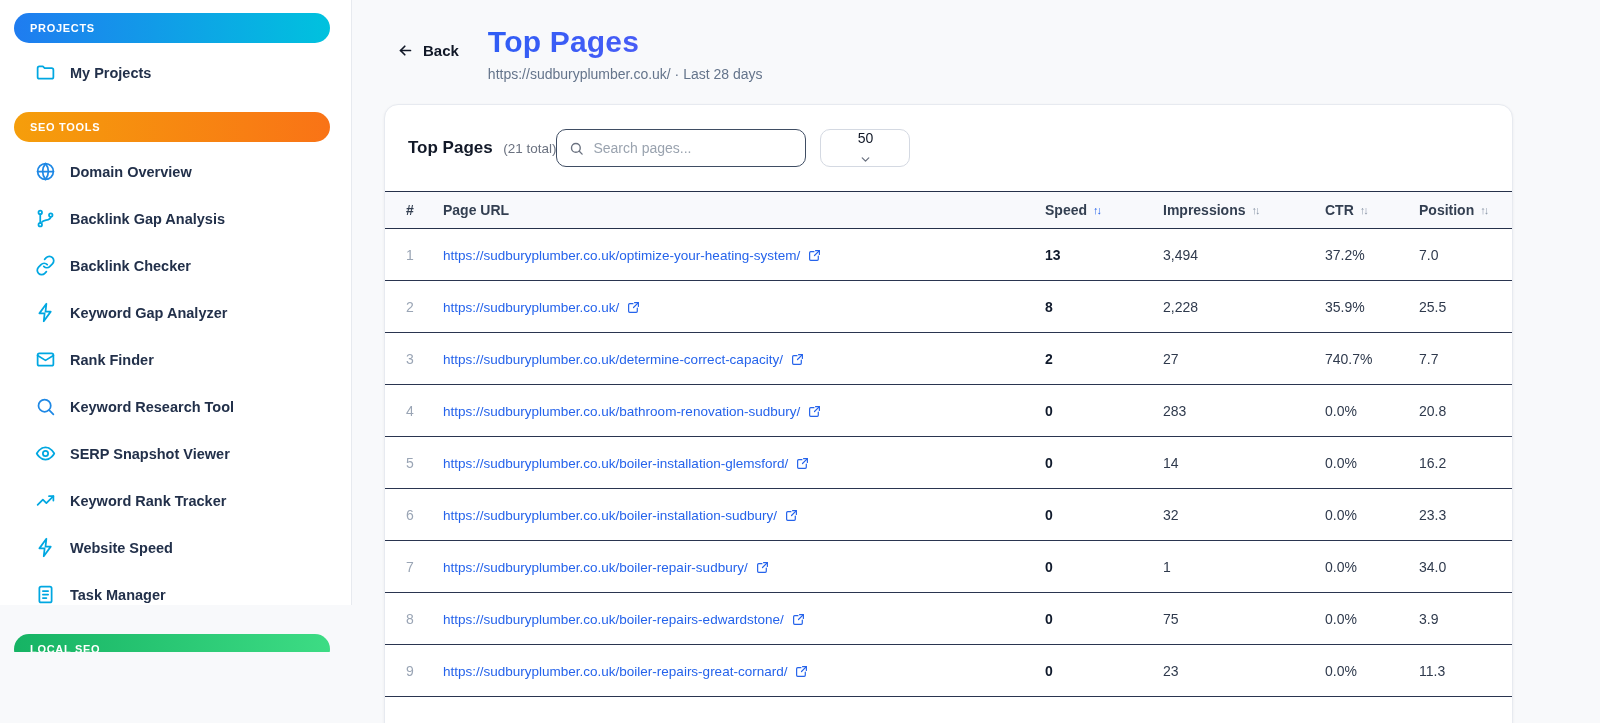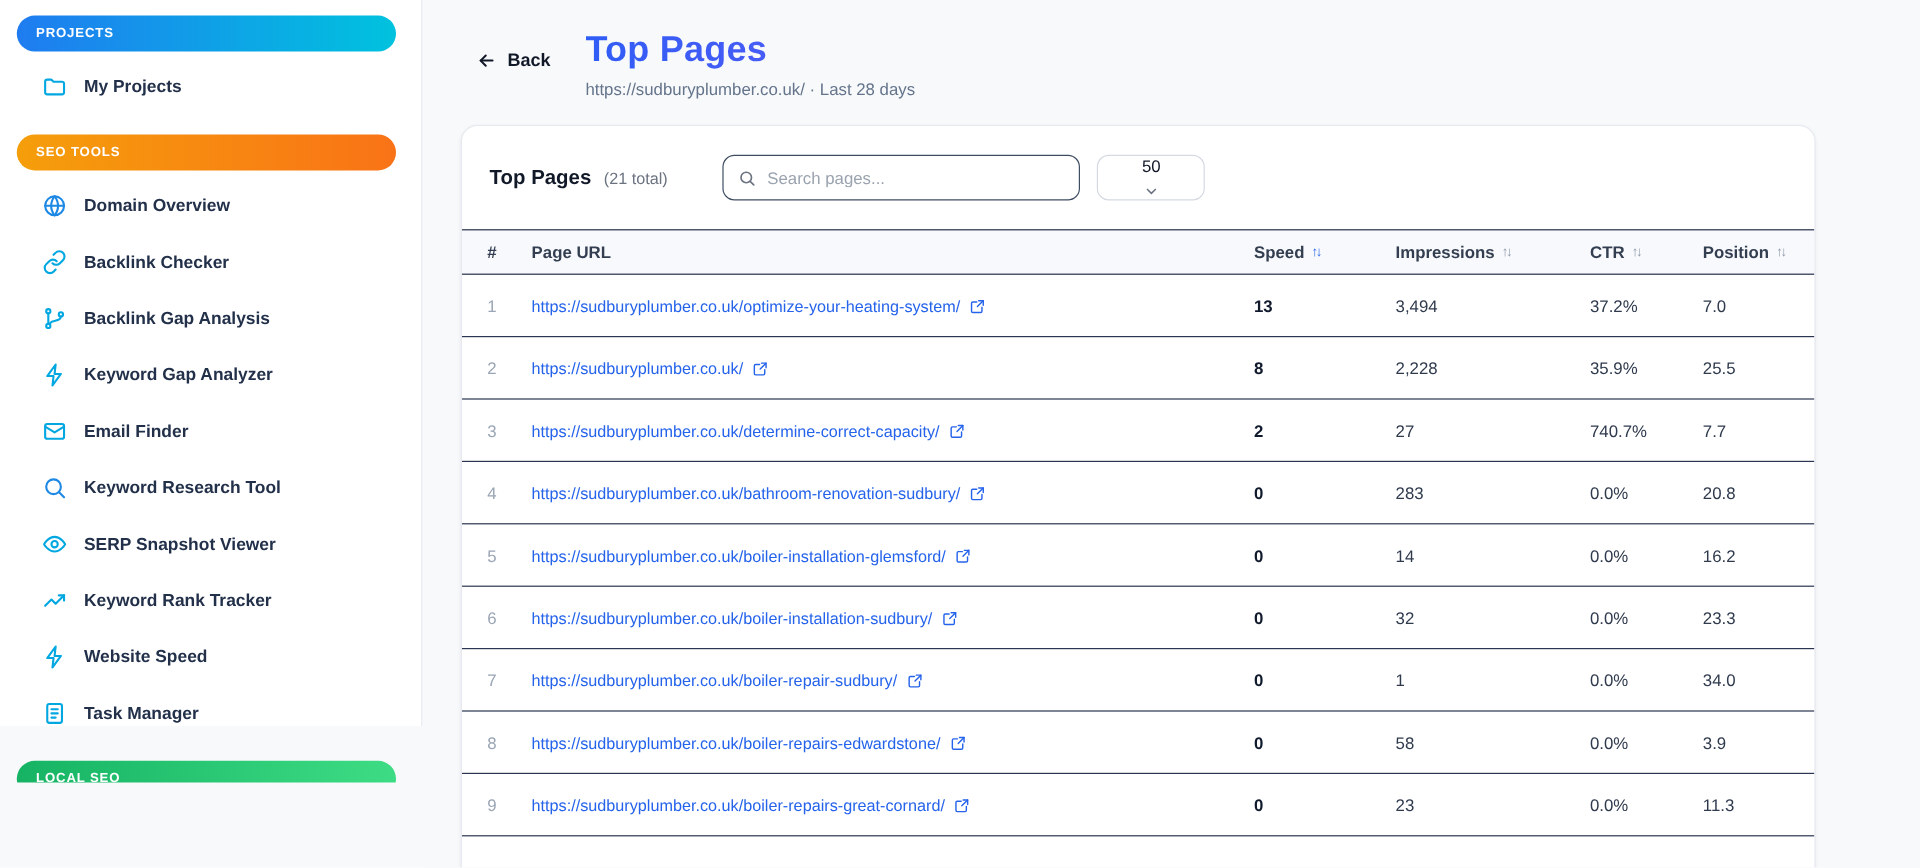--- a/index.html
+++ b/index.html
@@ -60,22 +60,22 @@
   .card {
     position:absolute; left:31px; top:104px; width:1129px; height:660px;
     background:#fff; border:1px solid #e7eaf0; border-radius:14px;
     box-shadow:0 1px 3px rgba(16,24,40,.06); overflow:hidden;
   }
   .toolbar { height:86px; display:flex; align-items:center; padding:0 12px 0 23px; }
   .panel-title { font-size:17px; font-weight:700; color:#111827; }
   .panel-total { font-size:13.5px; font-weight:400; color:#6b7280; margin-left:6px; }
   .toolbar-right { display:flex; align-items:center; }
   .search-box {
-    width:298px; height:38px; border:1.5px solid #3f4d63; border-radius:10px;
-    display:flex; align-items:center; gap:9px; padding:0 12px; background:#fff;margin-left:46px;
+    width:250px; height:38px; border:1.5px solid #3f4d63; border-radius:10px;
+    display:flex; align-items:center; gap:9px; padding:0 12px; background:#fff;
   }
   .search-box svg { width:15px; height:15px; color:#6b7280; flex:none; }
   .search-box input {
     border:none; outline:none; width:100%; font-family:inherit;
     font-size:14px; color:#111827; background:transparent;
   }
   .search-box input::placeholder { color:#9aa3af; }
   .page-size {
     width:90px; height:38px; border:1px solid #d4d9e2; border-radius:10px;
     display:flex; align-items:center; justify-content:space-between;
@@ -140,57 +140,57 @@
               <path d="M12 3a14 14 0 0 1 0 18"></path>
               <path d="M12 3a14 14 0 0 0 0 18"></path>
             </svg>
         </span>
         <span class="side-label">Domain Overview</span>
       </div>
 
       <div class="side-item">
         <span class="icon ic-cyan">
           <svg viewBox="0 0 24 24" fill="none" stroke="currentColor" stroke-width="2" stroke-linecap="round" stroke-linejoin="round">
-              <path d="M10 13a5 5 0 0 0 7.07 0l2.83-2.83a5 5 0 1 0-7.07-7.07L11 4.93"></path>
-              <path d="M14 11a5 5 0 0 0-7.07 0L4.1 13.83a5 5 0 1 0 7.07 7.07L13 19"></path>
-            </svg>
-        </span>
-        <span class="side-label">Backlink Checker</span>
-      </div>
-
-      <div class="side-item">
-        <span class="icon ic-cyan">
-          <svg viewBox="0 0 24 24" fill="none" stroke="currentColor" stroke-width="2" stroke-linecap="round" stroke-linejoin="round">
               <circle cx="6" cy="5" r="2"></circle>
               <circle cx="6" cy="19" r="2"></circle>
               <circle cx="18" cy="8" r="2"></circle>
               <path d="M6 7v10"></path>
               <path d="M18 10c0 5-8 3-10 6"></path>
             </svg>
         </span>
         <span class="side-label">Backlink Gap Analysis</span>
       </div>
 
       <div class="side-item">
         <span class="icon ic-cyan">
+          <svg viewBox="0 0 24 24" fill="none" stroke="currentColor" stroke-width="2" stroke-linecap="round" stroke-linejoin="round">
+              <path d="M10 13a5 5 0 0 0 7.07 0l2.83-2.83a5 5 0 1 0-7.07-7.07L11 4.93"></path>
+              <path d="M14 11a5 5 0 0 0-7.07 0L4.1 13.83a5 5 0 1 0 7.07 7.07L13 19"></path>
+            </svg>
+        </span>
+        <span class="side-label">Backlink Checker</span>
+      </div>
+
+      <div class="side-item">
+        <span class="icon ic-cyan">
           <svg viewBox="0 0 24 24" fill="none" stroke="currentColor" stroke-width="2" stroke-linejoin="round">
               <path d="M13 2 5 13h6l-1 9 8-11h-6z"></path>
             </svg>
         </span>
         <span class="side-label">Keyword Gap Analyzer</span>
       </div>
 
       <div class="side-item">
         <span class="icon ic-cyan">
           <svg viewBox="0 0 24 24" fill="none" stroke="currentColor" stroke-width="2" stroke-linecap="round" stroke-linejoin="round">
               <rect x="3" y="5" width="18" height="14" rx="2"></rect>
               <path d="M3 7.5 12 13l9-5.5"></path>
             </svg>
         </span>
-        <span class="side-label">Email Finder</span>
+        <span class="side-label">Rank Finder</span>
       </div>
 
       <div class="side-item">
         <span class="icon ic-blue">
           <svg viewBox="0 0 24 24" fill="none" stroke="currentColor" stroke-width="2" stroke-linecap="round">
               <circle cx="11" cy="11" r="7"></circle>
               <path d="m16.5 16.5 4.5 4.5"></path>
             </svg>
         </span>
         <span class="side-label">Keyword Research Tool</span>
@@ -441,21 +441,21 @@
       <a href="#">
         <span class="url-text">https://sudburyplumber.co.uk/boiler-repairs-edwardstone/</span>
         <svg viewBox="0 0 24 24" fill="none" stroke="currentColor" stroke-width="2.2" stroke-linecap="round" stroke-linejoin="round">
                 <path d="M14 3h7v7"></path>
                 <path d="M21 3l-9 9"></path>
                 <path d="M19 13v6a2 2 0 0 1-2 2H5a2 2 0 0 1-2-2V7a2 2 0 0 1 2-2h6"></path>
               </svg>
       </a>
     </div>
     <div class="c-clicks">0</div>
-    <div class="c-imp">58</div>
+    <div class="c-imp">75</div>
     <div class="c-ctr">0.0%</div>
     <div class="c-pos">3.9</div>
   </div>
 
   <div class="trow">
     <div class="c-num">9</div>
     <div class="c-url">
       <a href="#">
         <span class="url-text">https://sudburyplumber.co.uk/boiler-repairs-great-cornard/</span>
         <svg viewBox="0 0 24 24" fill="none" stroke="currentColor" stroke-width="2.2" stroke-linecap="round" stroke-linejoin="round">

